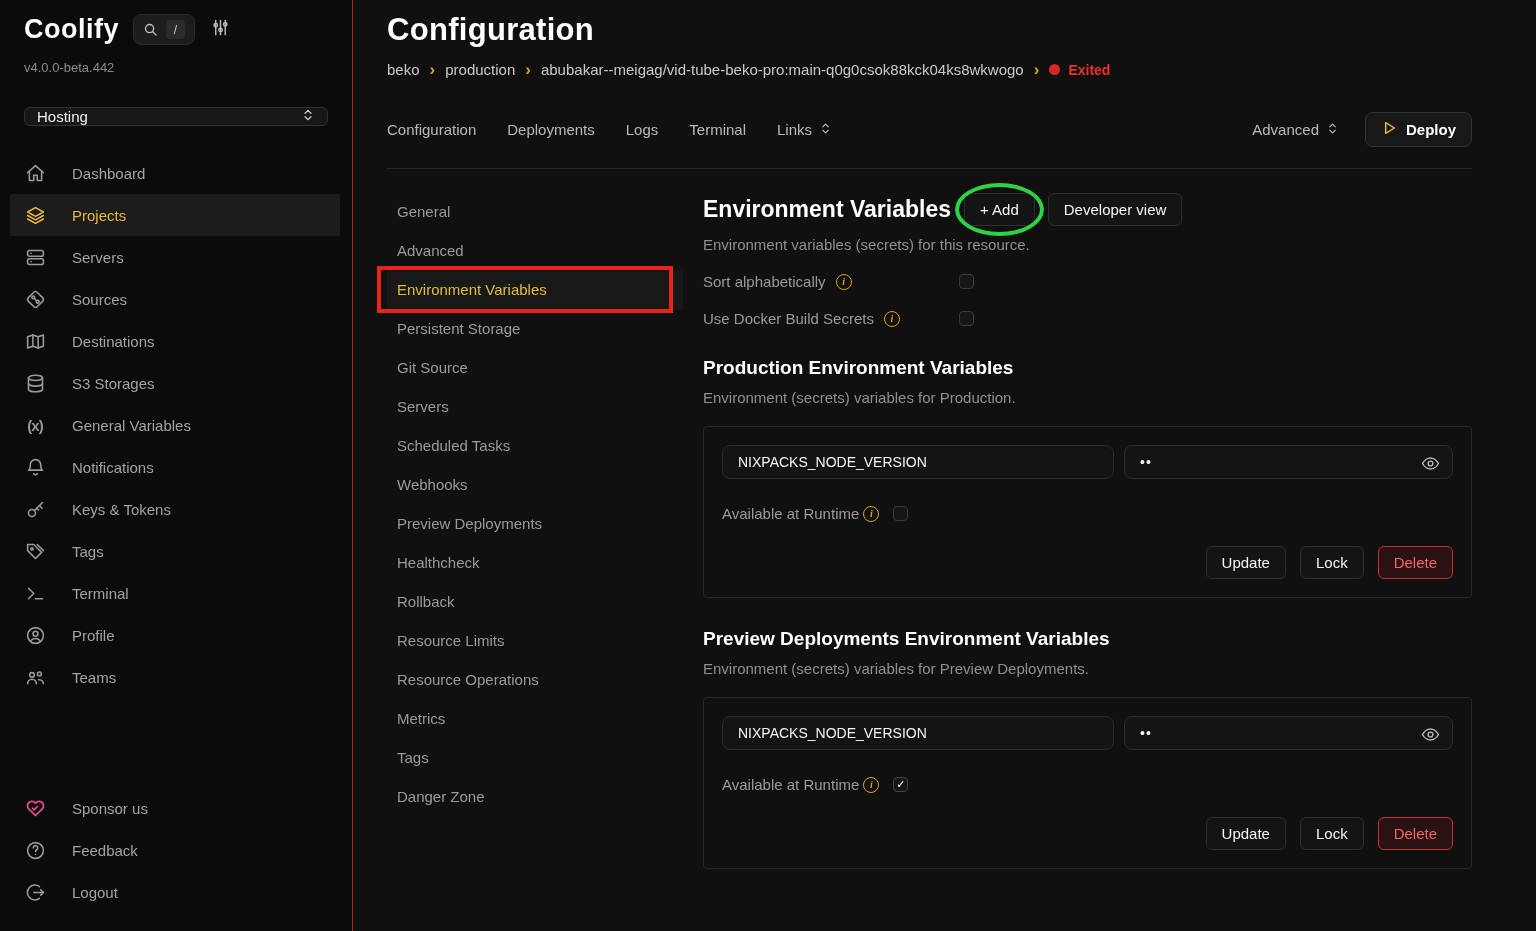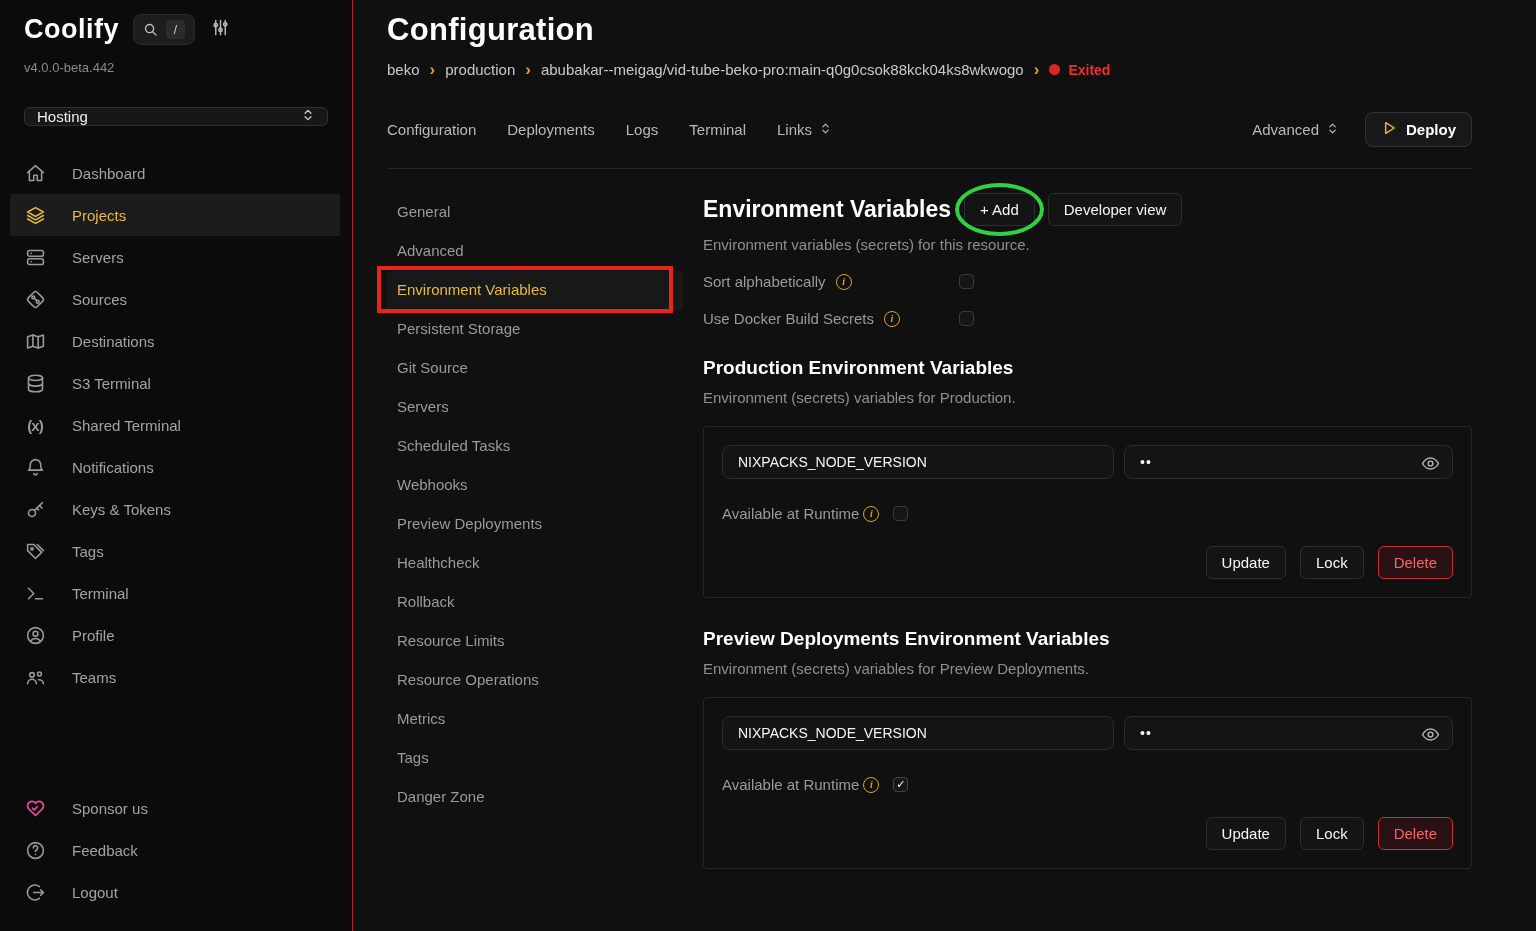--- a/index.html
+++ b/index.html
@@ -168,25 +168,25 @@
           <span>Destinations</span>
         </div>
         <div class="nav-item">
           <span class="ic">
               <svg width="21" height="21" viewBox="0 0 24 24" fill="none" stroke="currentColor" stroke-width="1.8" stroke-linecap="round" stroke-linejoin="round">
                 <ellipse cx="12" cy="5.5" rx="8" ry="3"></ellipse>
                 <path d="M4 5.5V12c0 1.66 3.58 3 8 3s8-1.34 8-3V5.5"></path>
                 <path d="M4 12v6.5c0 1.66 3.58 3 8 3s8-1.34 8-3V12"></path>
               </svg>
             </span>
-          <span>S3 Terminal</span>
+          <span>S3 Storages</span>
         </div>
         <div class="nav-item">
           <span class="ic glyph-ic">(x)</span>
-          <span>Shared Terminal</span>
+          <span>General Variables</span>
         </div>
         <div class="nav-item">
           <span class="ic">
               <svg width="21" height="21" viewBox="0 0 24 24" fill="none" stroke="currentColor" stroke-width="1.8" stroke-linecap="round" stroke-linejoin="round">
                 <path d="M18 9a6 6 0 1 0-12 0c0 5-2 6-2 6h16s-2-1-2-6"></path>
                 <path d="M10 19a2.2 2.2 0 0 0 4 0"></path>
               </svg>
             </span>
           <span>Notifications</span>
         </div>

